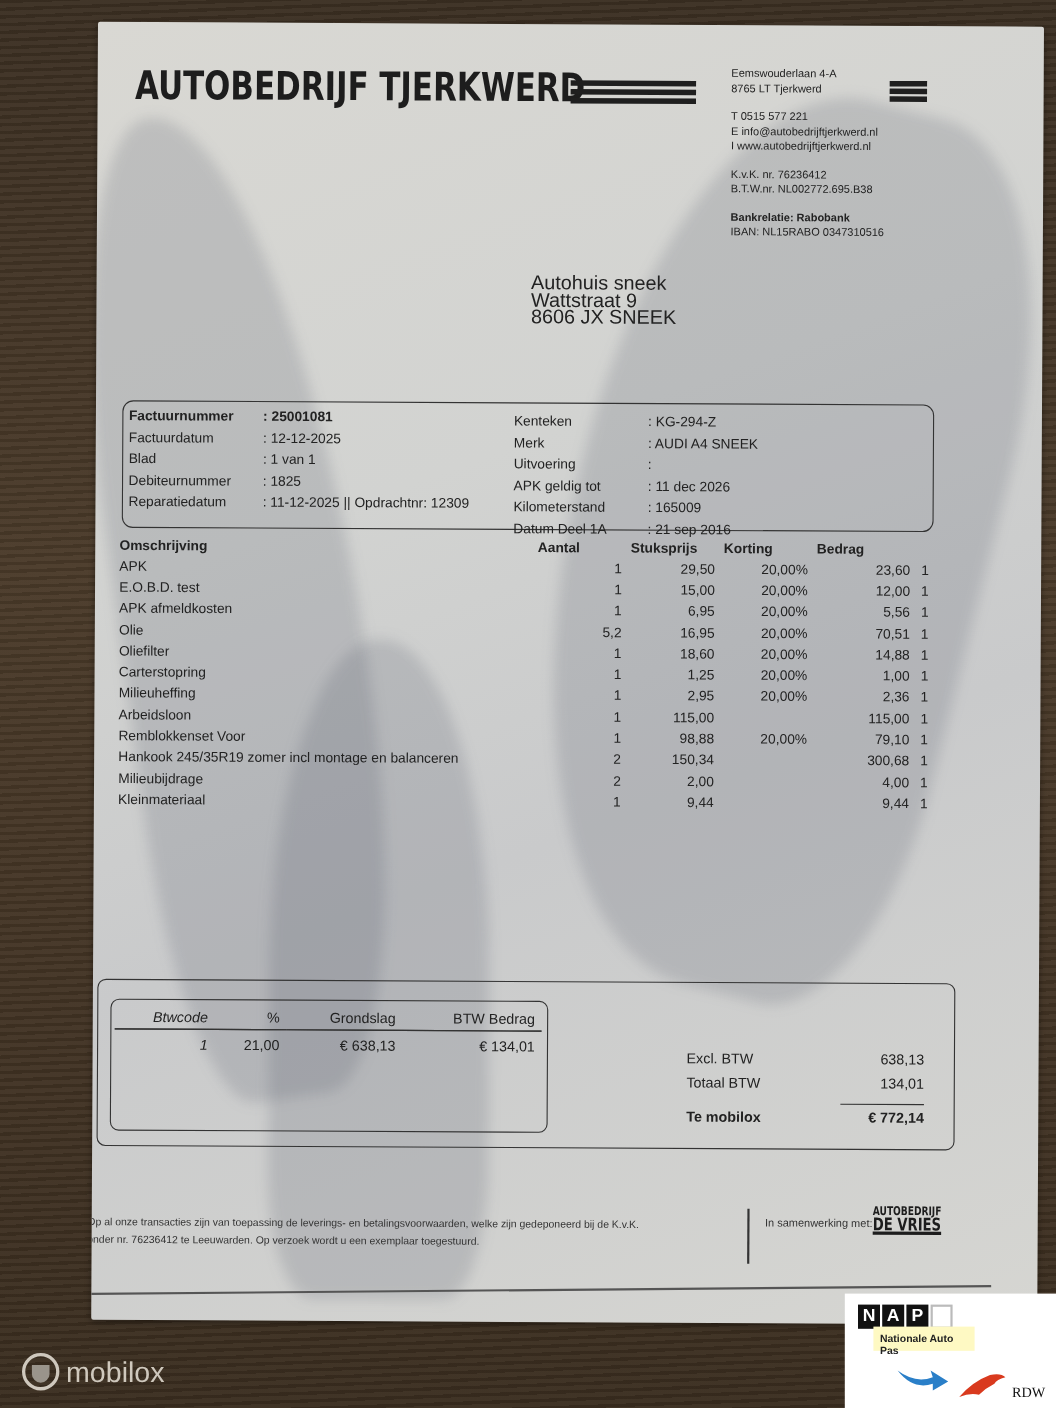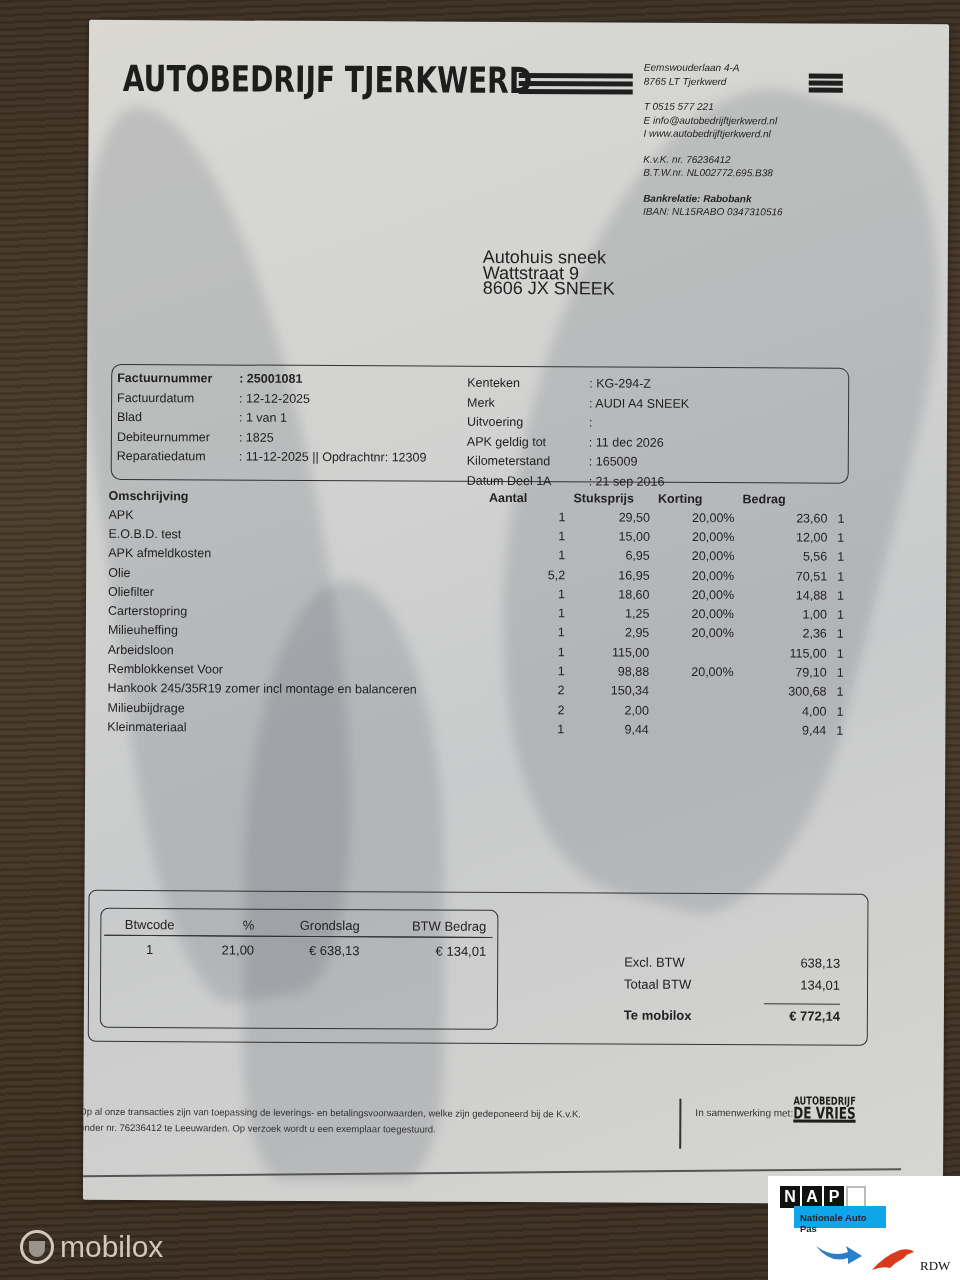--- a/index.html
+++ b/index.html
@@ -36,21 +36,21 @@
     font-size: 36px; font-weight: bold; letter-spacing: 0px;
     transform: scaleX(0.78); transform-origin: left;
     color: #1d1d1d;
   }
   .brand b { font-weight: 900; }
   .stripes { left: 430px; top: 51px; width: 114px; }
   .stripes div { height: 5px; background: #1f1f1f; margin-bottom: 3px; }
   .stripes2 { left: 720px; top: 50px; width: 34px; }
   .stripes2 div { height: 5px; background: #1f1f1f; margin-bottom: 2px; }
 
-  .company { left: 555px; top: 38px; font-size: 10px; line-height: 13.5px; color: #222; font-style: italic; }
+  .company { left: 576px; top: 38px; font-size: 10px; line-height: 13.5px; color: #222; }
   .company .gap { height: 12px; }
   .company b { font-weight: bold; margin-top: 16px; }
 
   .recipient { left: 395px; top: 228px; font-size: 18px; line-height: 15.5px; color: #222; }
 
   .infobox {
     left: 24px; top: 344px; width: 738px; height: 116px;
     border: 1.5px solid #333; border-radius: 10px;
   }
   .kv { font-size: 12.5px; line-height: 19.5px; }
@@ -75,45 +75,45 @@
   .totalsframe {
     left: 4px; top: 870px; width: 780px; height: 152px;
     border: 1.5px solid #333; border-radius: 8px;
   }
   .btwbox {
     left: 16px; top: 888px; width: 398px; height: 120px;
     border: 1.5px solid #333; border-radius: 8px;
   }
   table.btw { position: absolute; left: 20px; top: 895px; width: 388px; border-collapse: collapse; font-size: 13px; }
   table.btw th { font-weight: normal; text-align: right; padding: 2px 6px; border-bottom: 1.5px solid #333; height: 20px; }
-  table.btw th:first-child, table.btw td:first-child { text-align: center; }
+  table.btw th:first-child, table.btw td:first-child { text-align: right; font-style: italic; }
   table.btw td { text-align: right; padding: 6px 6px; }
 
   .sum { left: 540px; top: 932px; width: 216px; font-size: 13px; }
   .sum .row { display: flex; justify-content: space-between; height: 22px; }
   .sum .line { border-top: 1.5px solid #333; margin: 4px 0 4px 140px; }
   .sum .total { font-weight: bold; }
 
   .footer-text { left: -4px; top: 1084px; font-size: 9.5px; line-height: 16px; color: #333; width: 600px; }
   .footer-sep { left: 596px; top: 1076px; width: 1.5px; height: 50px; background: #333; }
   .partner-label { left: 612px; top: 1084px; font-size: 10px; color: #333; }
   .partner-logo { left: 710px; top: 1072px; font-family: "DejaVu Sans", sans-serif; font-weight: bold; color: #1d1d1d; line-height: 12px; transform: scaleX(0.75); transform-origin: left; }
   .partner-logo .l1 { font-size: 11px; }
   .partner-logo .l2 { font-size: 16px; font-weight: 900; border-bottom: 3px solid #1d1d1d; }
   .bottom-rule { left: -22px; top: 1150px; width: 840px; height: 1.5px; background: #555; transform: rotate(-0.8deg); }
 
-  .mobilox { position: absolute; left: 20px; top: 1230px; display: flex; align-items: center; gap: 6px; color: #cfc8bd; font-size: 30px; }
+  .mobilox { position: absolute; left: 20px; top: 1230px; display: flex; align-items: center; gap: 6px; color: #cfc8bd; font-size: 26px; }
   .mobilox .ring { width: 34px; height: 34px; border: 3px solid #cfc8bd; border-radius: 50%; display: flex; align-items: center; justify-content: center; }
   .mobilox .ring span { width: 16px; height: 16px; background: #9a948b; border-radius: 0 0 8px 8px; display: block; margin-top: 4px; }
 
   .nap { position: absolute; left: 768px; top: 1176px; width: 192px; height: 104px; background: #fff; }
   .nap .boxes { position: absolute; left: 12px; top: 10px; display: flex; gap: 2px; }
   .nap .boxes div { width: 20px; height: 22px; background: #111; color: #fff; font-weight: bold; font-size: 16px; text-align: center; line-height: 22px; }
   .nap .boxes div.blank { background: #fff; border: 2px solid #bbb; }
-  .nap .yellow { position: absolute; left: 26px; top: 30px; width: 92px; height: 22px; background: #0ea5e9; font-size: 9.5px; font-weight: bold; color: #222; padding: 6px 0 0 6px; }
+  .nap .yellow { position: absolute; left: 26px; top: 30px; width: 92px; height: 22px; background: #fef9c3; font-size: 9.5px; font-weight: bold; color: #222; padding: 6px 0 0 6px; }
   .nap .arrow { position: absolute; left: 46px; top: 66px; width: 50px; height: 24px; }
   .nap .rdw { position: absolute; left: 152px; top: 72px; font-family: "Liberation Serif", serif; font-size: 13px; color: #111; margin-top: 10px; }
   .nap .bird { position: absolute; left: 102px; top: 70px; width: 46px; height: 26px; }
 </style>
 </head>
 <body>
 
 <div class="wood-grain"></div>
 
 <div class="paper">

